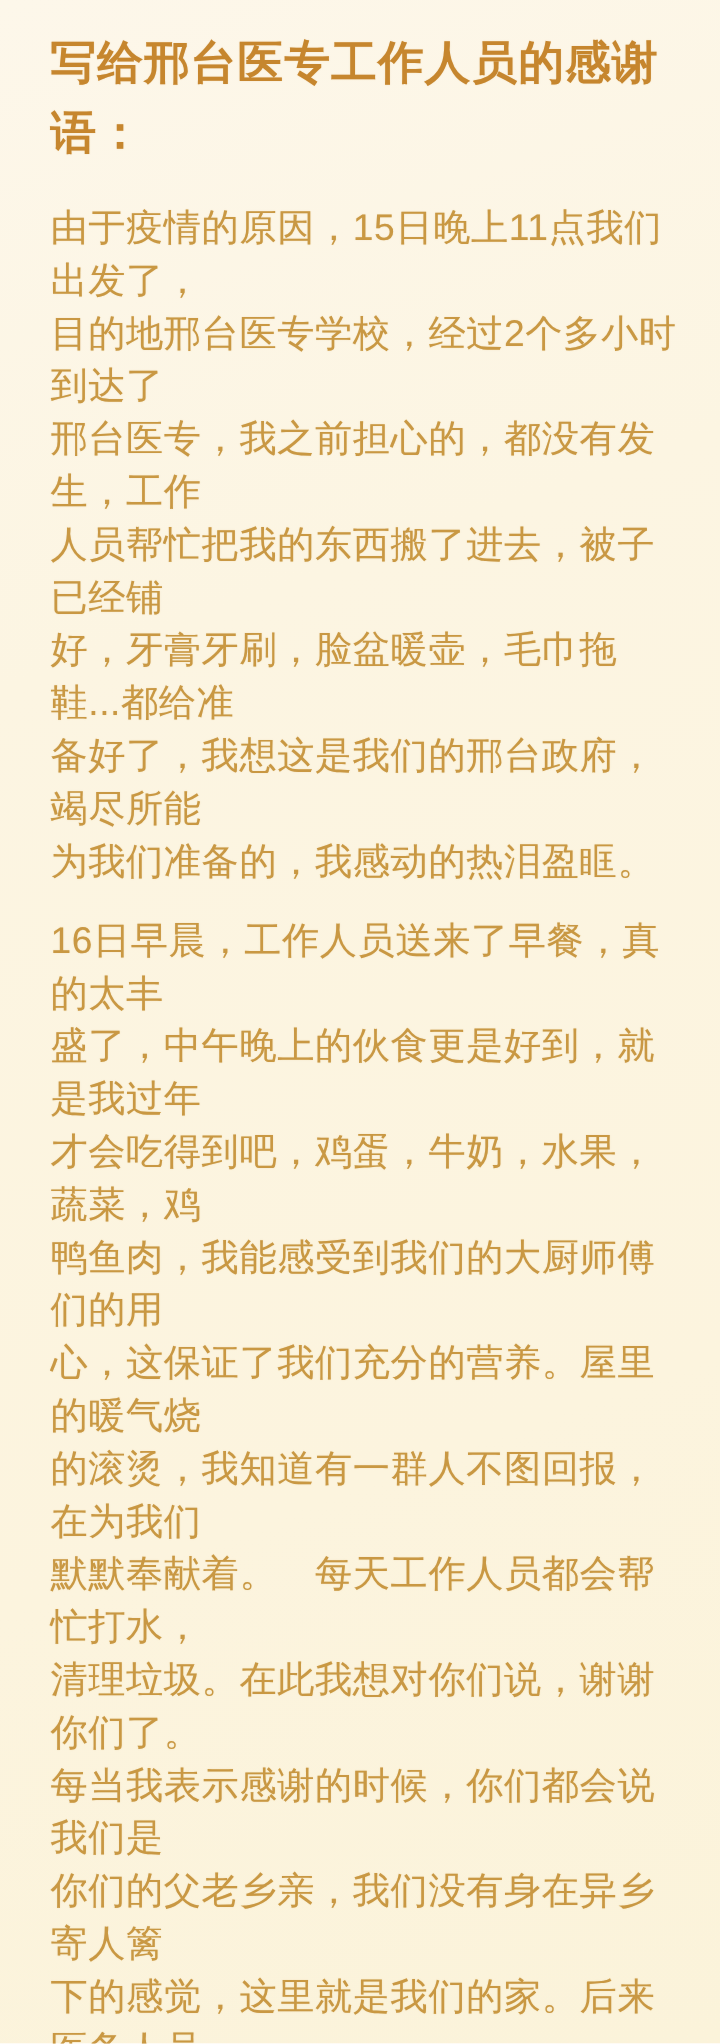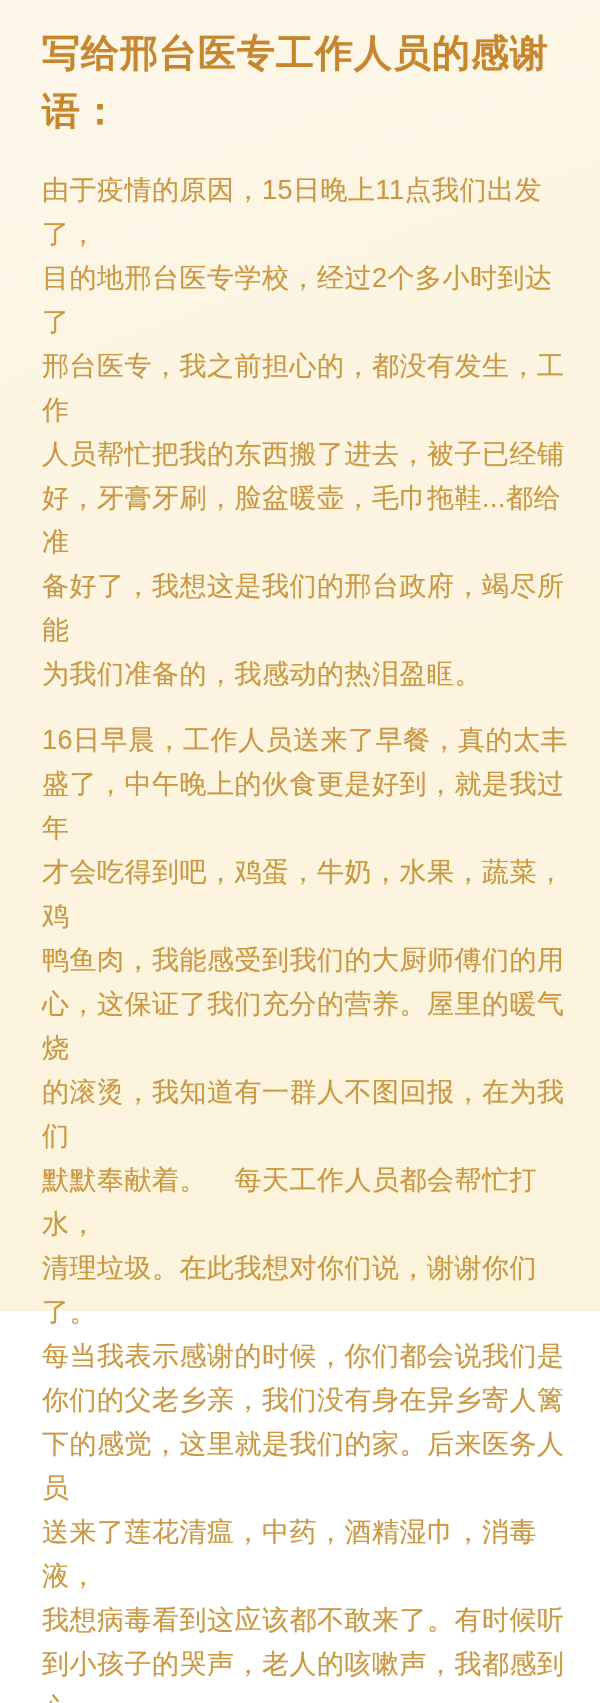--- a/index.html
+++ b/index.html
@@ -7,38 +7,38 @@
     padding: 0;
   }
   body {
     width: 600px;
     height: 1703px;
     font-family: "Liberation Sans", sans-serif;
     overflow: hidden;
   }
   .page {
     width: 600px;
-    height: 1311px;
+    height: 1703px;
     box-sizing: border-box;
     background: linear-gradient(160deg, #fdf7ea 0%, #fcf5e2 30%, #fcf4de 70%, #fbf3da 100%);
     padding: 24px 30px 0 42px;
   }
   .letter-title {
     margin: 0 0 28px 0;
     font-size: 38px;
     font-weight: 700;
     line-height: 58px;
     letter-spacing: 1px;
     color: #c6862e;
     white-space: pre-line;
     text-shadow: 0 0 1px rgba(198, 134, 46, 0.35);
   }
   .letter-paragraph {
     margin: 0 0 22px 0;
-    font-size: 27px;
+    font-size: 31px;
     line-height: 44px;
     letter-spacing: 0.5px;
     color: #c99843;
     white-space: pre-line;
     text-shadow: 0 0 1px rgba(201, 152, 67, 0.35);
   }
   .letter-signature {
     margin-top: 112px;
     text-align: left;
     font-size: 24px;

